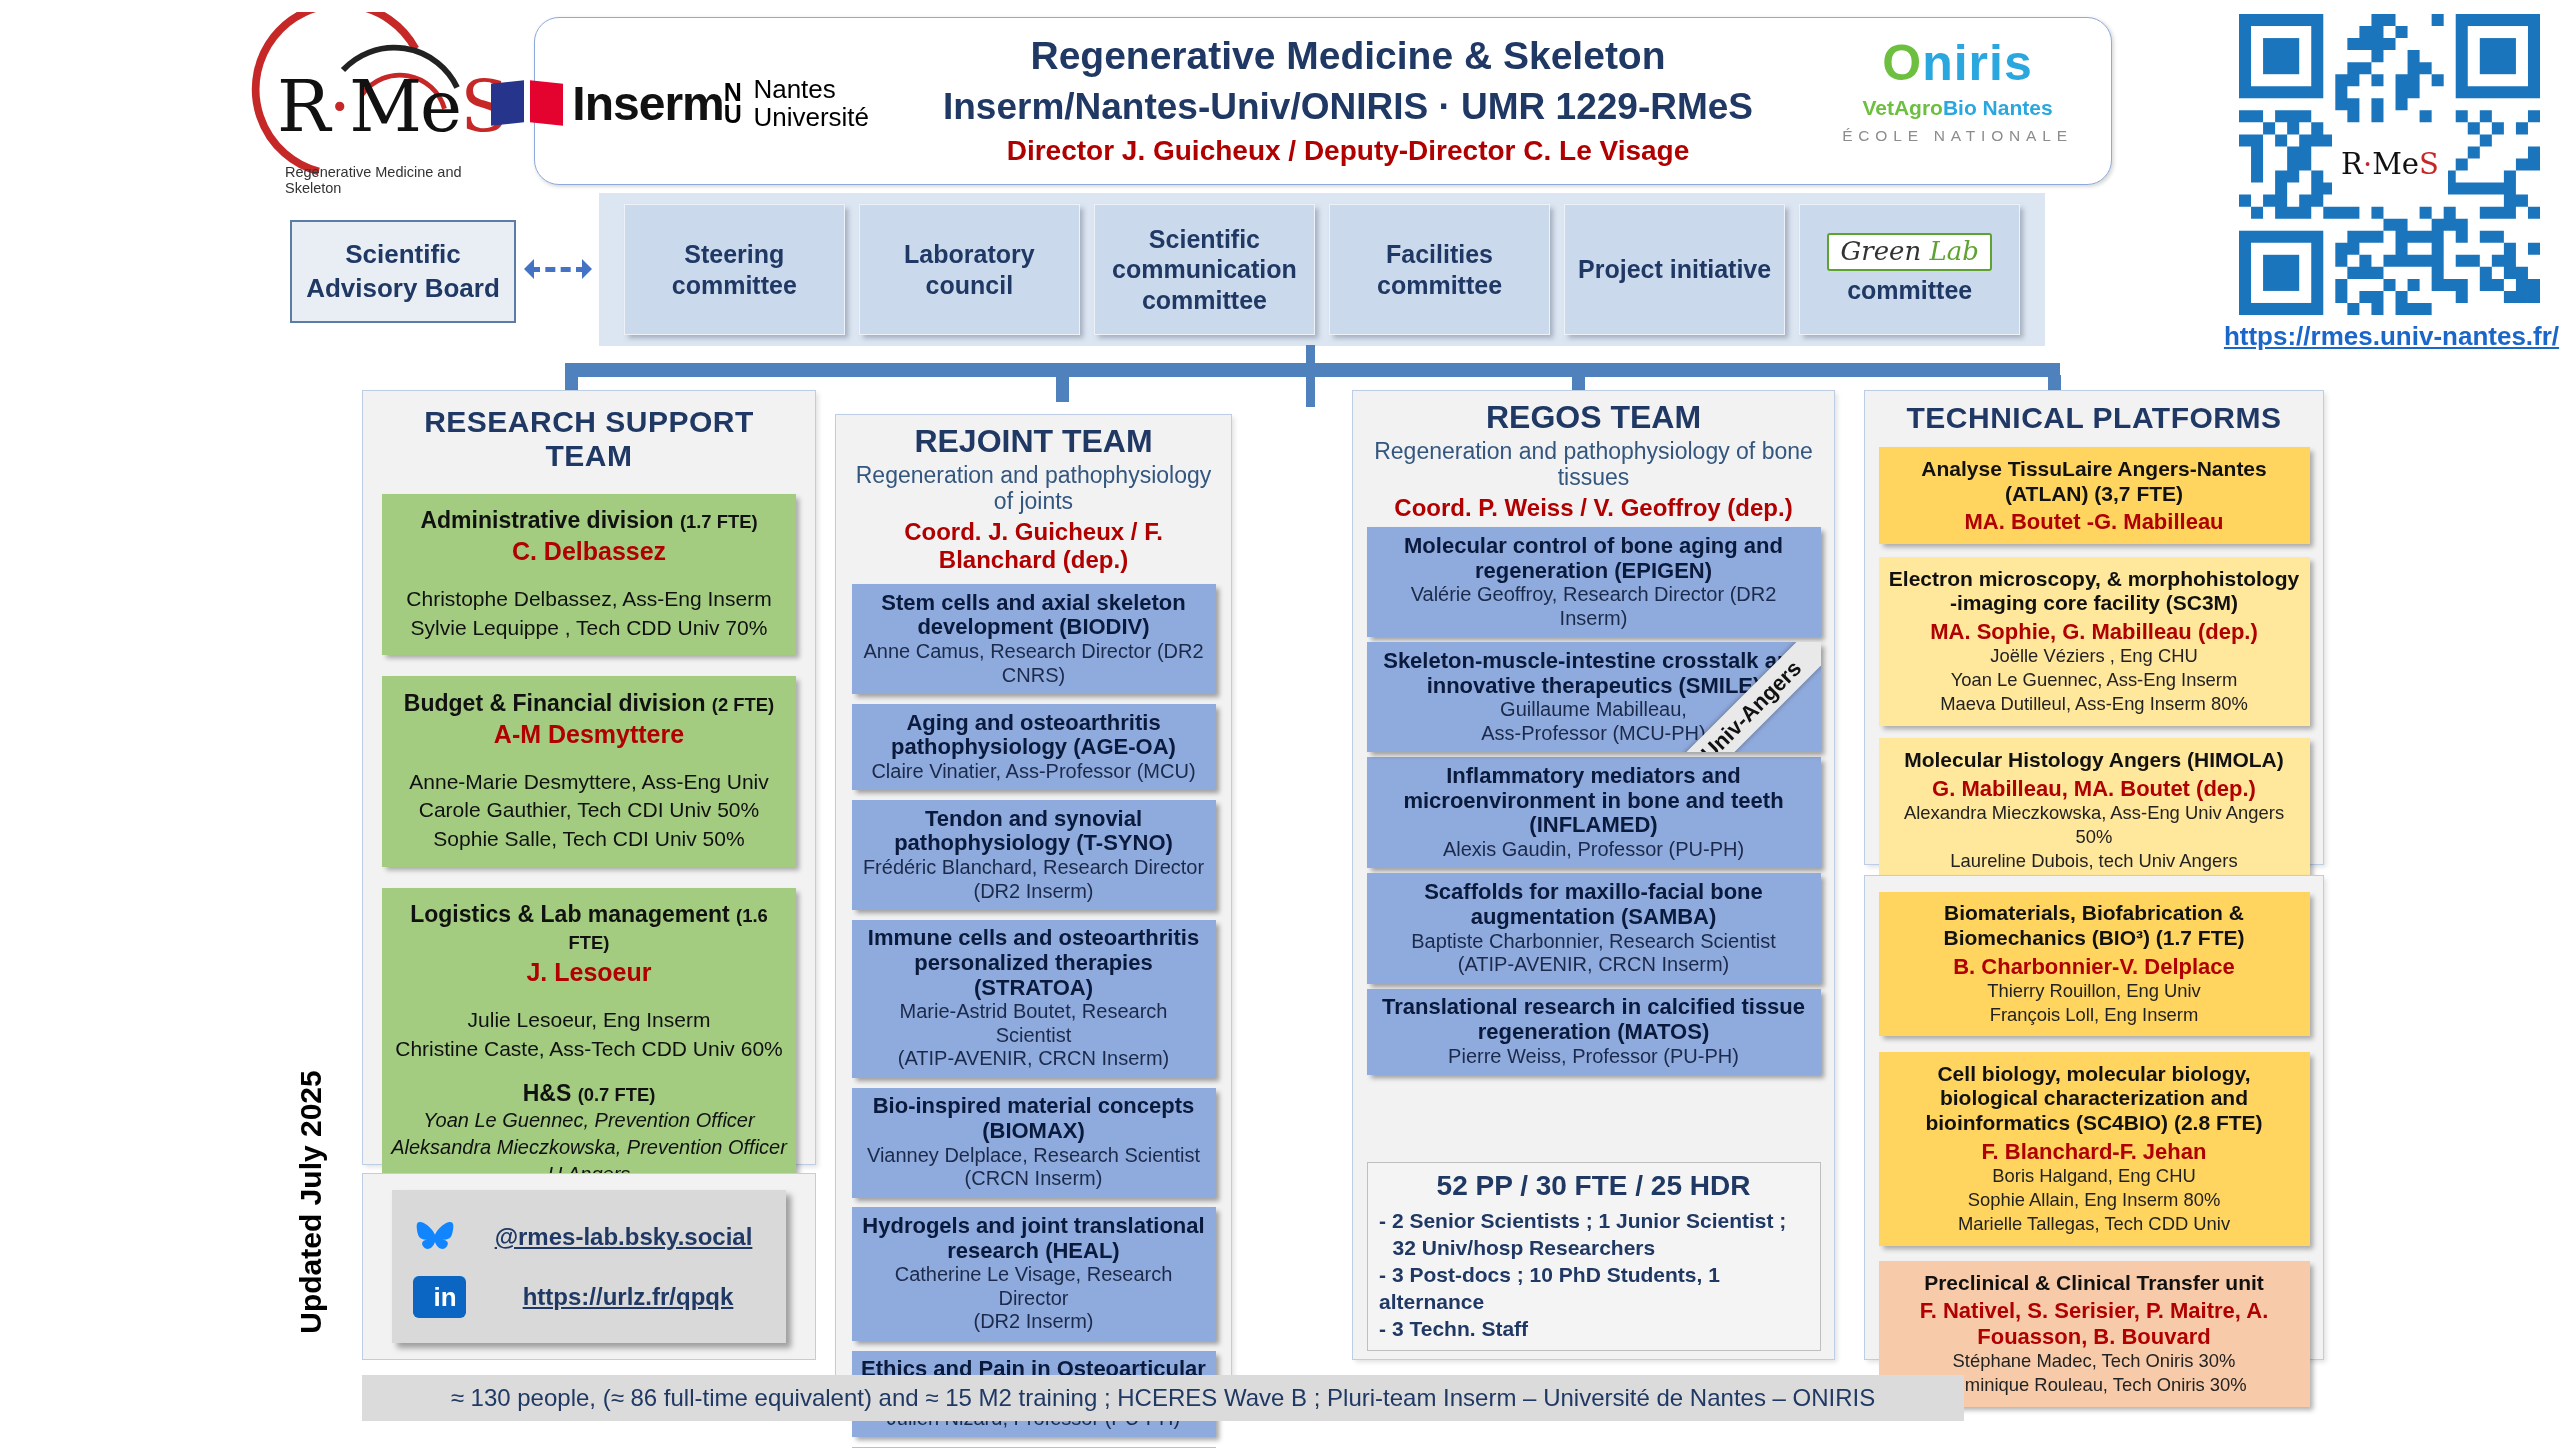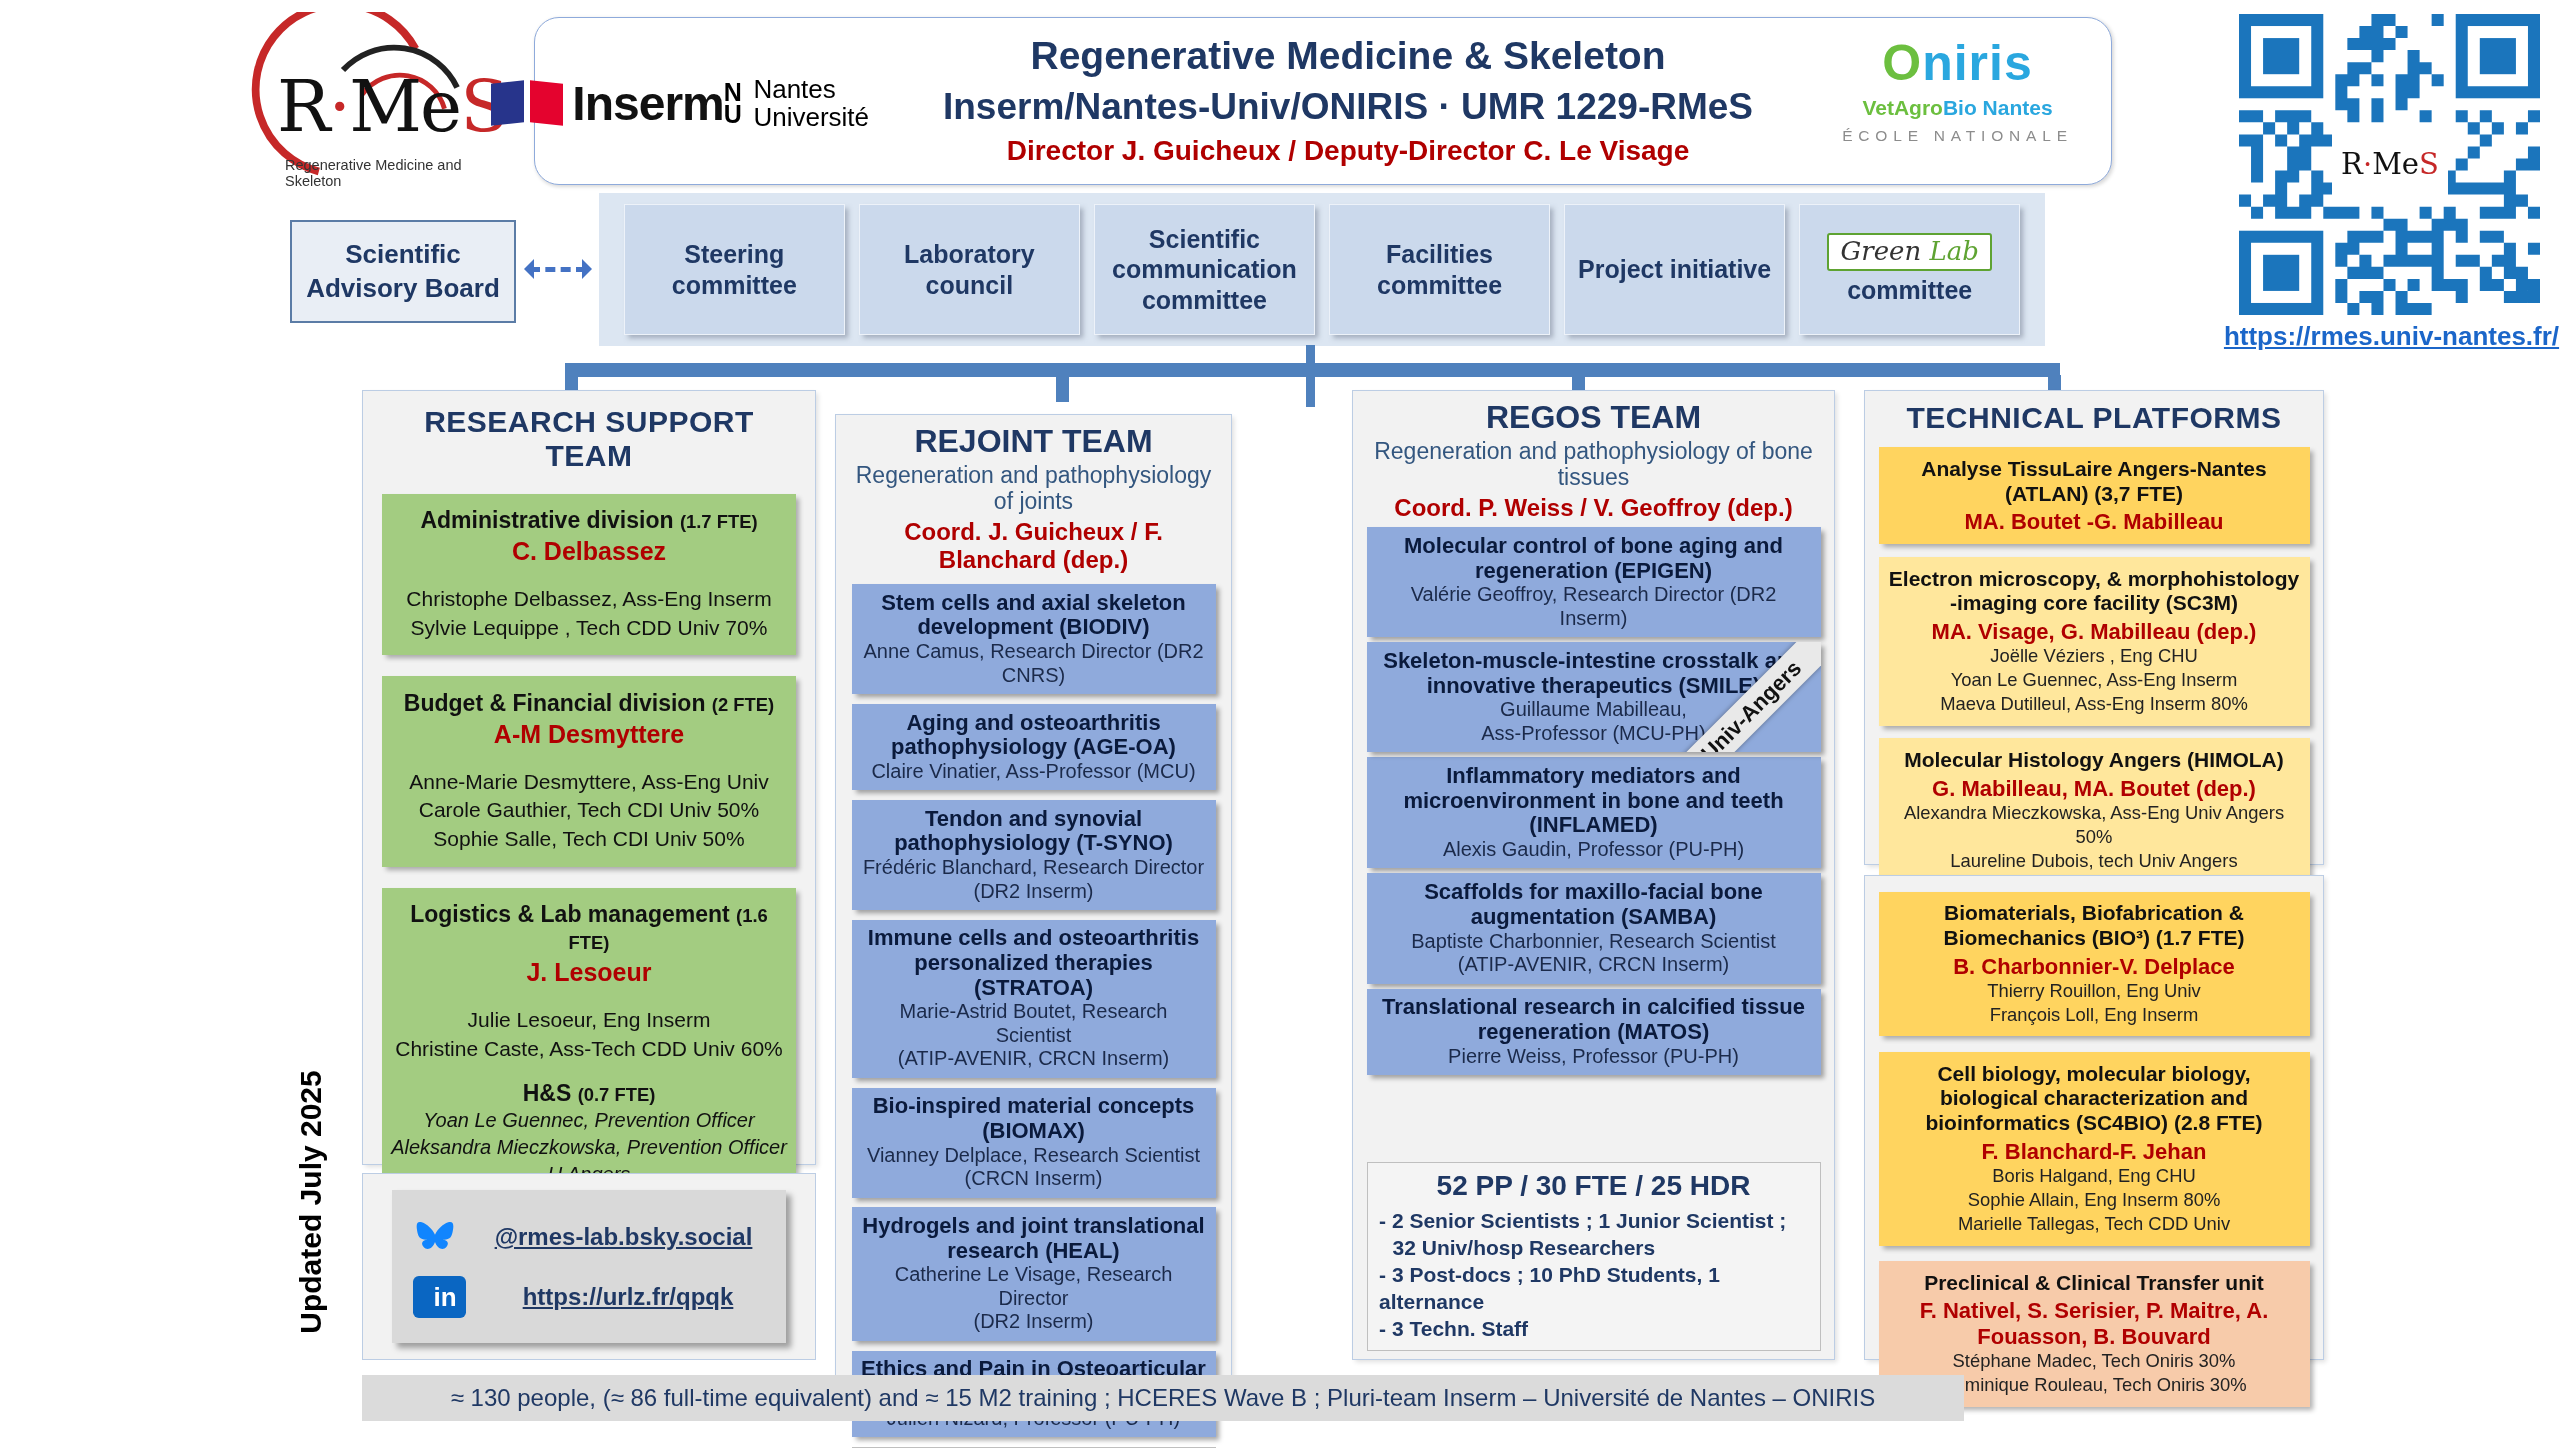--- a/index.html
+++ b/index.html
@@ -4,21 +4,21 @@
 <style>
   html,body{margin:0;padding:0;background:#fff;}
   body{font-family:"Liberation Sans","DejaVu Sans",sans-serif;}
   .canvas{position:relative;width:2576px;height:1449px;background:#fff;overflow:hidden;}
 
   
   .rmes-logo{position:absolute;left:227px;top:11.6px;width:290px;height:179px;}
   .rmes-logo svg{position:absolute;left:0;top:0;}
   .rmes-word{position:absolute;left:50px;top:53px;font-family:"DejaVu Serif",serif;font-size:71px;color:#111;letter-spacing:-1.9px;}
   .rmes-word .red{color:#C62828;}
-  .rmes-tagline{position:absolute;left:58px;top:145px;font-size:14.5px;color:#333;}
+  .rmes-tagline{position:absolute;left:58px;top:152px;font-size:14.5px;color:#333;}
 
   
   .header-box{position:absolute;left:534px;top:17.4px;width:1576px;height:166px;background:#fff;
     border:1.9px solid #8EAADB;border-radius:25px;display:flex;align-items:stretch;box-shadow:1.9px 1.9px 3.9px rgba(0,0,0,.15);}
   .hdr-left{width:309px;padding:13.5px 0 9.7px 25px;display:flex;justify-content:flex-end;}
   .inserm-row{display:flex;align-items:center;gap:9.7px;}
   .flag{display:inline-block;width:33px;height:42px;}
   .flag-blue{background:#27348B;transform:skewY(-6deg);}
   .flag-red{background:#E4032E;transform:skewY(6deg);margin-left:-3.9px;}
   .inserm-text{font-size:48px;font-weight:bold;color:#111;letter-spacing:-1px;}
@@ -372,21 +372,21 @@
   </div>
 
   <div class="col col4a">
     <div class="col-title">TECHNICAL PLATFORMS</div>
     <div class="pbox gold">
       <div class="pbox-title">Analyse TissuLaire Angers-Nantes (ATLAN) (3,7 FTE)</div>
       <div class="pbox-lead">MA. Boutet -G. Mabilleau</div>
     </div>
     <div class="pbox lightgold">
       <div class="pbox-title">Electron microscopy,  &amp;  morphohistology -imaging  core facility (SC3M)</div>
-      <div class="pbox-lead">MA. Visage, G. Mabilleau (dep.)</div>
+      <div class="pbox-lead">MA. Sophie, G. Mabilleau (dep.)</div>
       <div class="pbox-line">Joëlle Véziers , Eng CHU</div>
       <div class="pbox-line">Yoan Le Guennec, Ass-Eng Inserm</div>
       <div class="pbox-line">Maeva Dutilleul, Ass-Eng Inserm 80%</div>
     </div>
     <div class="pbox lightgold">
       <div class="pbox-title">Molecular Histology Angers (HIMOLA)</div>
       <div class="pbox-lead">G. Mabilleau, MA. Boutet (dep.)</div>
       <div class="pbox-line">Alexandra Mieczkowska,  Ass-Eng Univ Angers 50%</div>
       <div class="pbox-line">Laureline Dubois, tech Univ Angers</div>
     </div>

